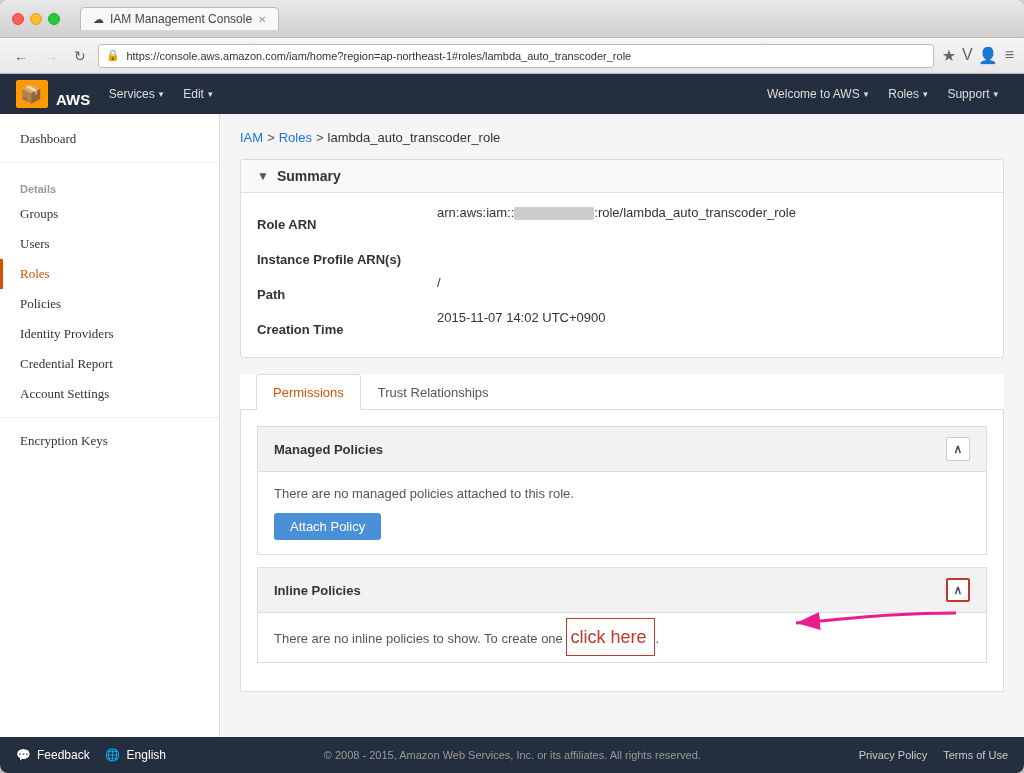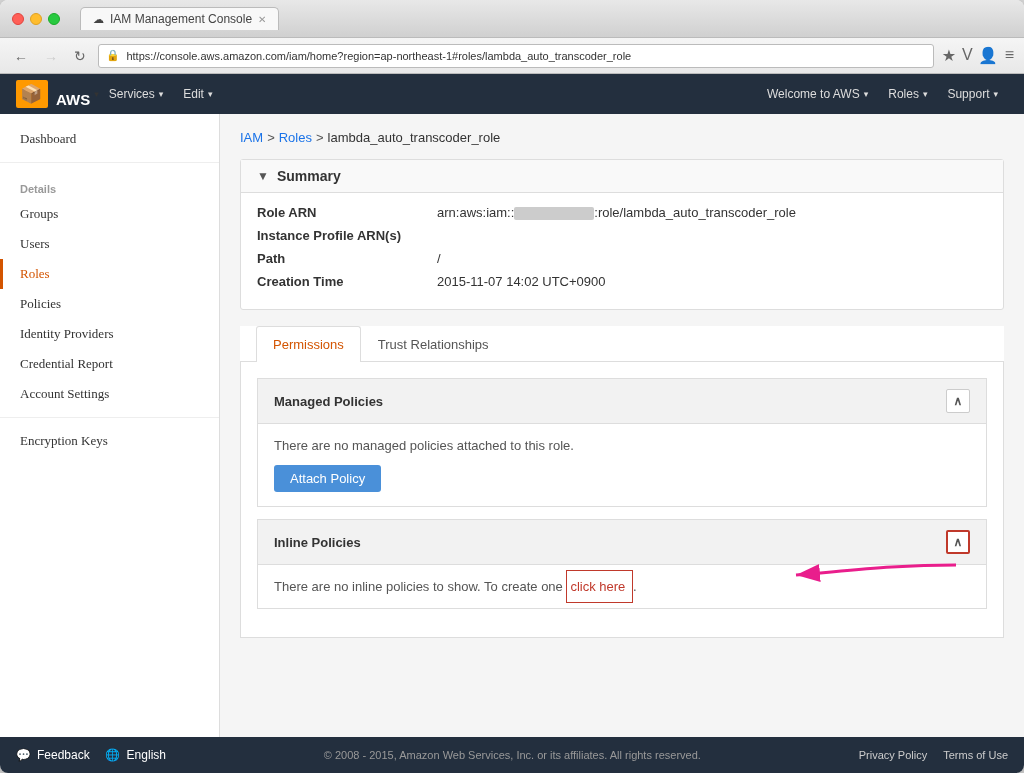--- a/index.html
+++ b/index.html
@@ -220,20 +220,21 @@
       display: flex;
       margin-bottom: 8px;
       font-size: 13px;
     }
 
     .summary-label {
       width: 180px;
       font-weight: 600;
       color: #333;
       flex-shrink: 0;
+      margin-top: 12px;
     }
 
     .summary-value {
       color: #333;
     }
 
     .arn-redacted {
       display: inline-block;
       background: #ccc;
       color: transparent;
@@ -335,21 +336,21 @@
     .inline-text {
       font-size: 13px;
       color: #555;
     }
 
     .click-here-link {
       color: #c0392b;
       border: 1px solid #c0392b;
       padding: 8px 3px;
       text-decoration: none;
-      font-size: 13px;
+      font-size: 18px;
     }
 
     
     .footer {
       background: #232f3e;
       height: 36px;
       display: flex;
       align-items: center;
       padding: 0 16px;
       color: #ccc;

